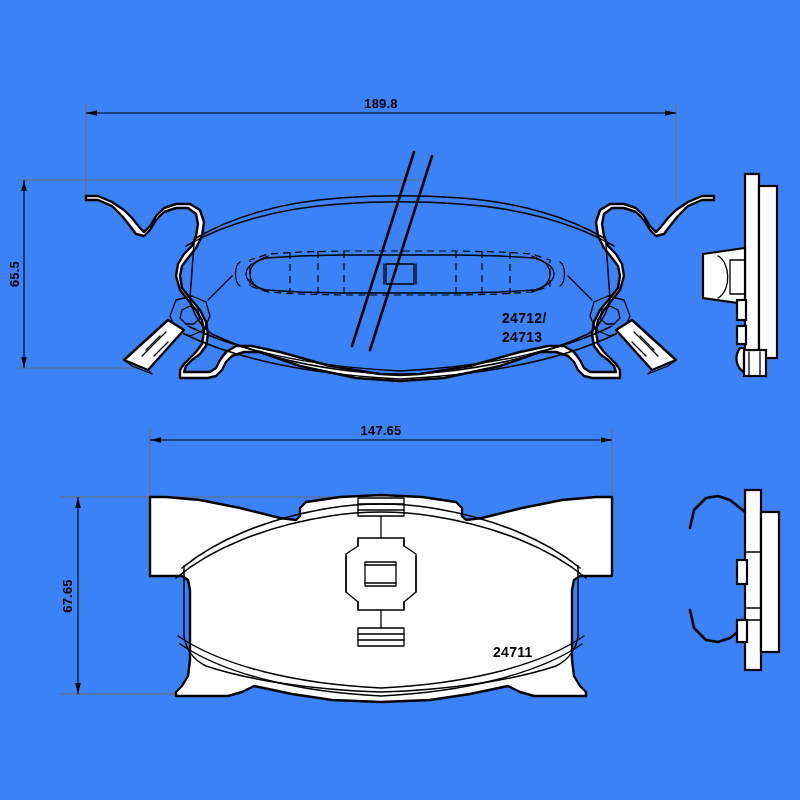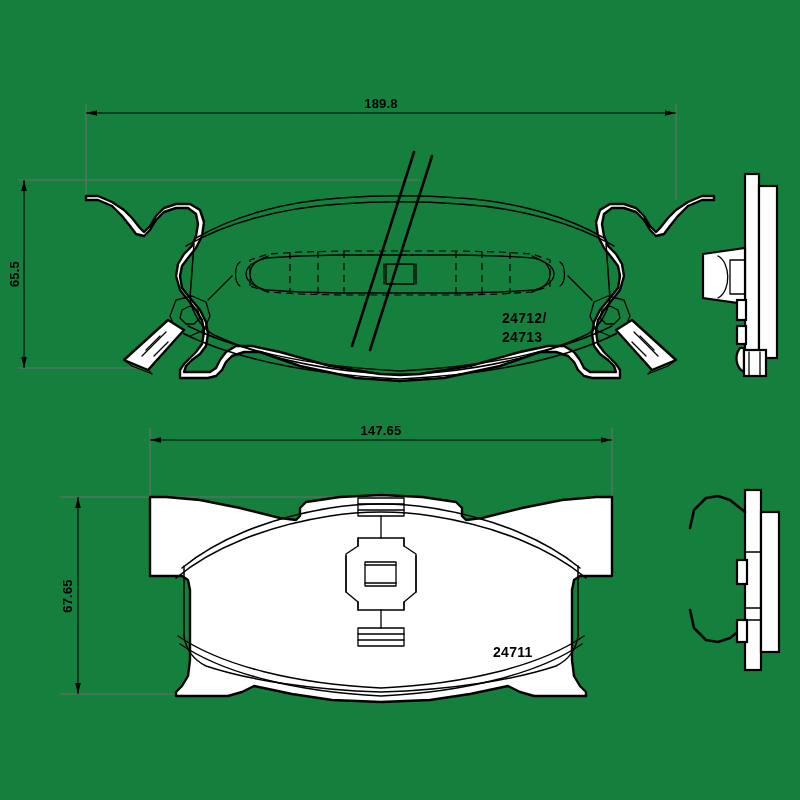--- a/index.html
+++ b/index.html
@@ -7,21 +7,21 @@
     padding: 0;
     background: #ffffff;
   }
   body {
     font-family: "Liberation Sans", sans-serif;
   }
   #sheet {
     position: relative;
     width: 800px;
     height: 800px;
-    background: #15803d;
+    background: #3b82f6;
     overflow: hidden;
   }
   #sheet svg {
     display: block;
     width: 800px;
     height: 800px;
   }
   .dim-text {
     font-family: "Liberation Sans", sans-serif;
     font-size: 13px;

